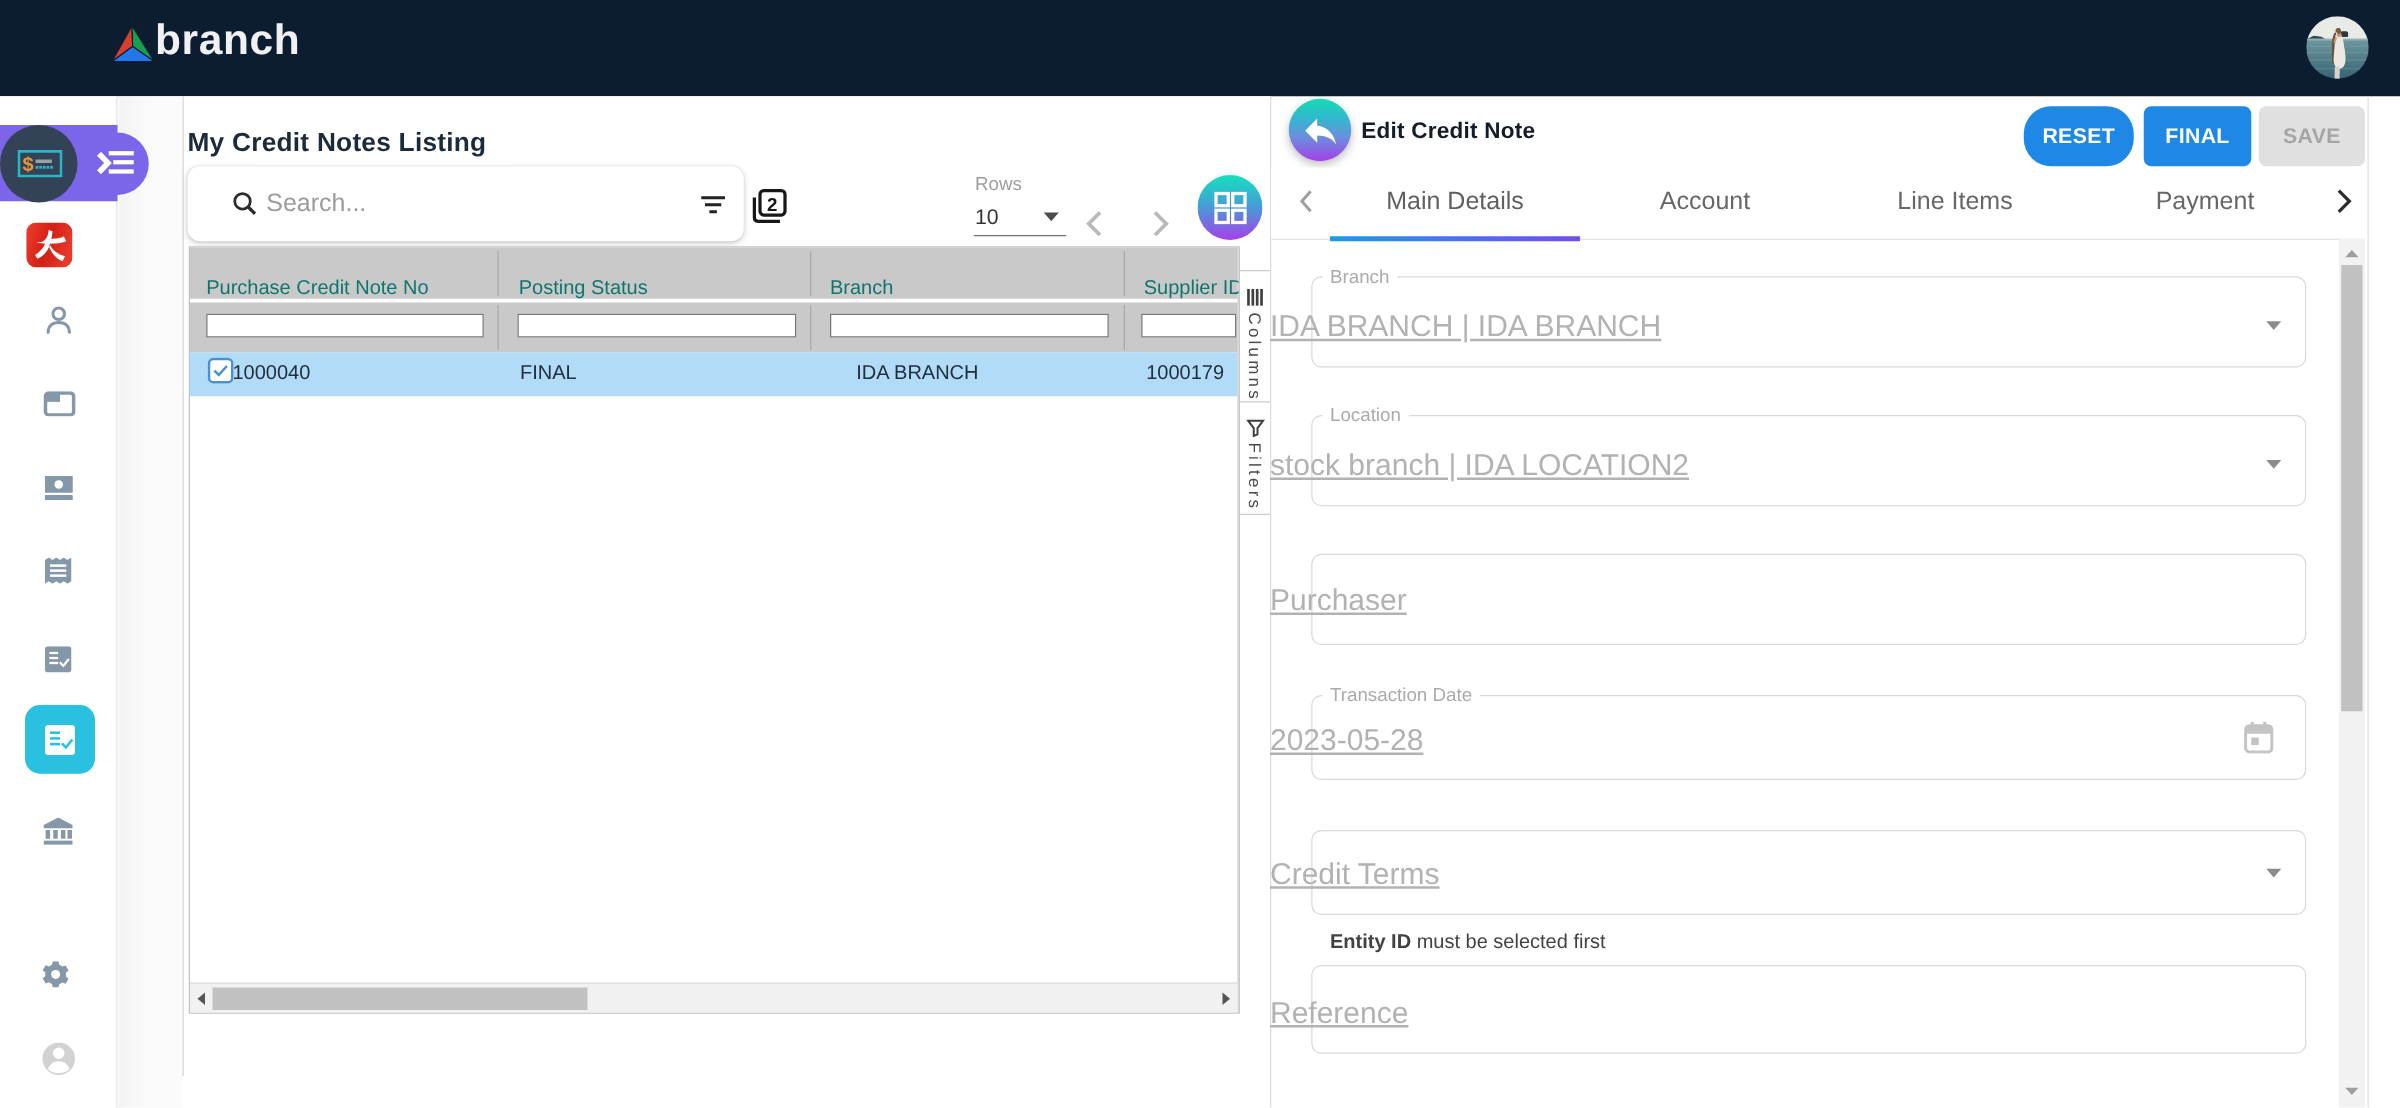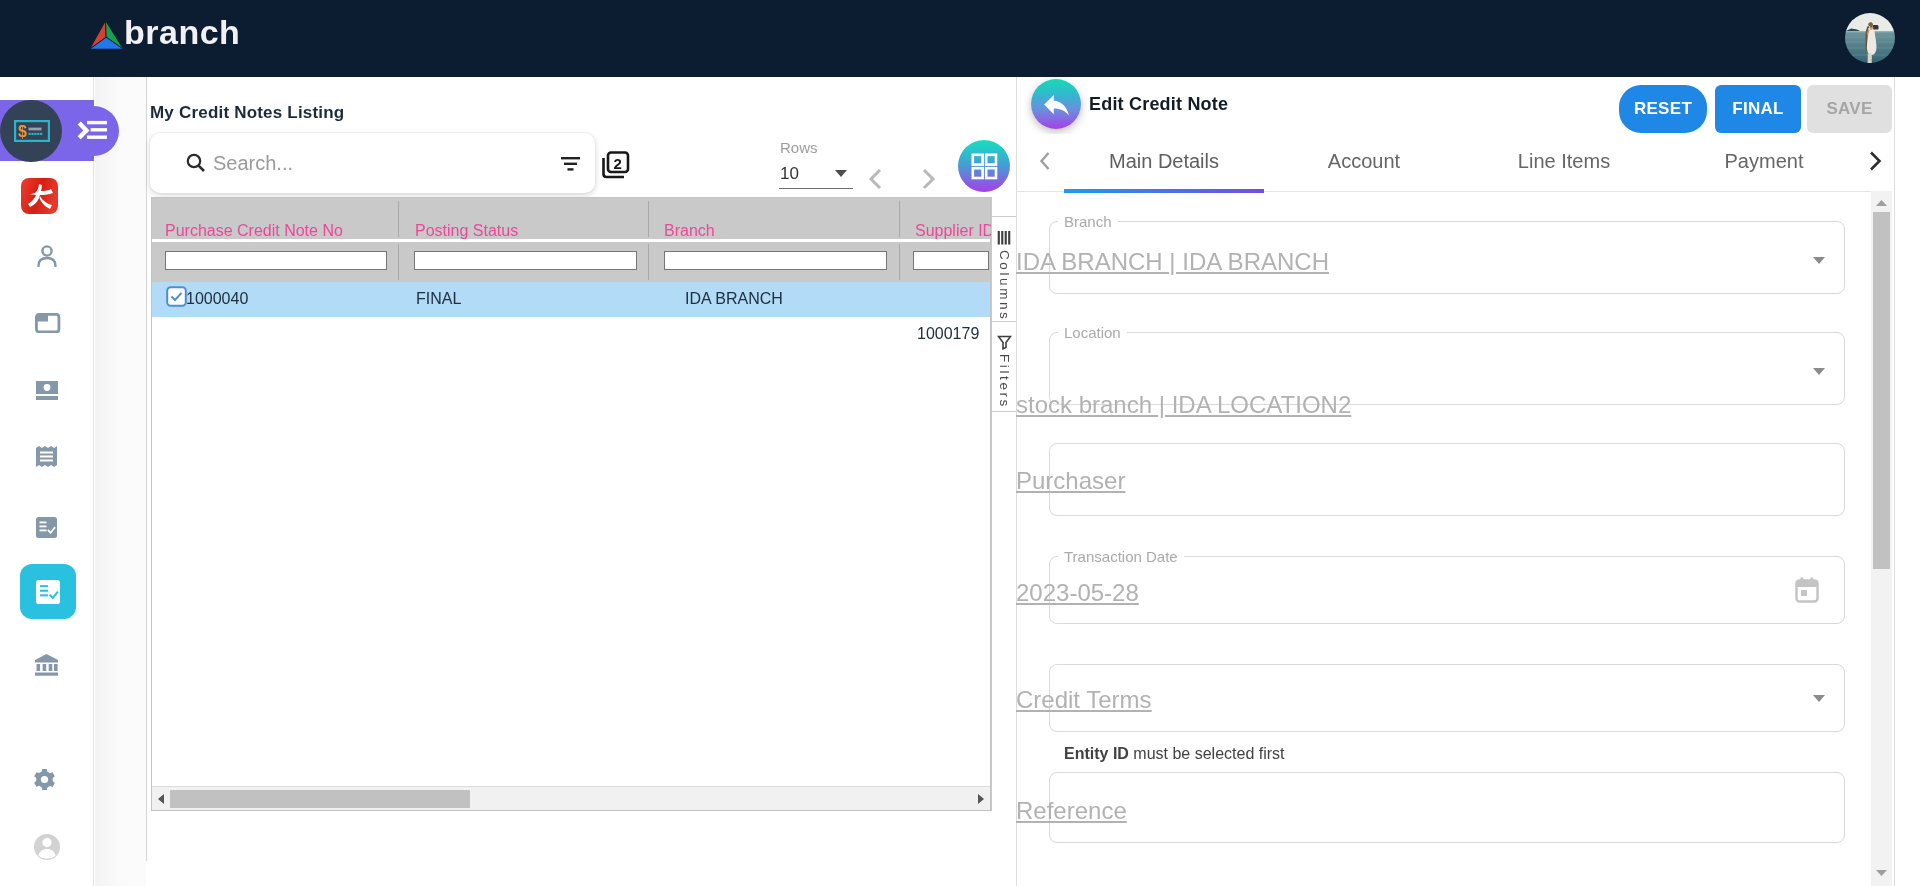--- a/index.html
+++ b/index.html
@@ -14,32 +14,32 @@
   #gapcol { position:absolute; left:95px; top:77px; width:51px; height:809px;
      background:linear-gradient(to right, #f3f3f3 0%, #fafafa 45%, #fbfbfb 100%); }
   .sic { position:absolute; left:0; width:94px; display:flex; justify-content:center; }
   #activebtn { position:absolute; left:20px; top:564px; width:56px; height:55px; background:#2ac0e0; border-radius:12px; display:flex; align-items:center; justify-content:center; }
   
   #pill { position:absolute; left:0; top:100px; width:94px; height:61px; background:#7b66e9; }
   #pillcap { position:absolute; left:69px; top:106px; width:50px; height:50px; background:#7b66e9; border-radius:50%; }
   #pillcircle { position:absolute; left:0px; top:100px; width:62px; height:62px; background:#334257; border-radius:50%; }
   
   #card { position:absolute; left:146px; top:77px; width:870px; height:784px; background:#fff; border-left:1px solid #d5d5d5; }
-  #cardtitle { position:absolute; left:150px; top:103px; font-size:17px; font-weight:bold; color:#1b2b3a; letter-spacing:0.2px; }
+  #cardtitle { position:absolute; left:150px; top:103px; font-size:21px; font-weight:bold; color:#1b2b3a; letter-spacing:0.2px; }
   #searchbox { position:absolute; left:150px; top:133px; width:445px; height:60px; background:#fff; border-radius:10px;
      box-shadow:0 2px 6px rgba(0,0,0,0.16), 0 0 2px rgba(0,0,0,0.10); }
   #searchtext { position:absolute; left:213px; top:152px; font-size:20px; color:#9b9b9b; }
   #rowslabel { position:absolute; left:780px; top:139px; font-size:15px; color:#9d9d9d; }
   #rowsval { position:absolute; left:780px; top:164px; font-size:17px; color:#333; }
   #rowsline { position:absolute; left:779px; top:188px; width:74px; height:1px; background:#6f6f6f; }
   
   #tablewrap { position:absolute; left:151px; top:197px; width:840px; height:614px; border:1px solid #c3c3c3; background:#fff; }
   #thead { position:absolute; left:0; top:0; width:838px; height:41px; background:#c9c9c9; }
   #tfilter { position:absolute; left:0; top:44px; width:838px; height:40px; background:#c9c9c9; }
-  .colname { position:absolute; top:24px; font-size:16px; color:#ec4899; white-space:nowrap; }
+  .colname { position:absolute; top:24px; font-size:16px; color:#0f766e; white-space:nowrap; }
   .csep { position:absolute; width:1px; background:#a9a9a9; }
   .finput { position:absolute; top:53px; height:19px; background:#fff; border:1px solid #767676; }
   #drow { position:absolute; left:0; top:84px; width:838px; height:35px; background:#b2dbf8; }
   .dtext { position:absolute; top:92px; font-size:16px; color:#20303e; white-space:nowrap; }
   #hscroll { position:absolute; left:0; top:588px; width:838px; height:24px; background:#f1f1f1; border-top:1px solid #dcdcdc; }
   #hthumb { position:absolute; left:18px; top:3px; width:300px; height:18px; background:#c1c1c1; }
   
   #strip { position:absolute; left:991px; top:197px; width:25px; height:614px; background:#fff; border-left:1px solid #c9c9c9; }
   .stripsec { position:absolute; left:992px; width:24px; border-bottom:1px solid #ccc; }
   .vtext { writing-mode:vertical-lr; font-size:13.5px; color:#4a4a4a; letter-spacing:2.6px; }
@@ -301,21 +301,21 @@
   <div class="finput" style="left:512px; width:223px;"></div>
   <div class="finput" style="left:761px; width:76px;"></div>
   <div id="drow"></div>
   <svg class="abs" style="left:14px; top:88px;" width="21" height="21" viewBox="0 0 21 21">
     <rect x="1.2" y="1.2" width="18.6" height="18.6" rx="3.5" fill="#fff" stroke="#4a90d0" stroke-width="2"></rect>
     <path d="M5.5 10.5 L9 14 L15.5 6.8" fill="none" stroke="#4a90d0" stroke-width="2"></path>
   </svg>
   <div class="dtext" style="left:34px;">1000040</div>
   <div class="dtext" style="left:264px;">FINAL</div>
   <div class="dtext" style="left:513px;margin-left:20px;">IDA BRANCH</div>
-  <div class="dtext" style="left:765px;margin-top:35px;">1000179</div>
+  <div class="dtext" style="left:765px;">1000179</div>
   <div id="hscroll">
     <svg class="abs" style="left:4px; top:6px;" width="10" height="12" viewBox="0 0 10 12">
         <path d="M8 1 L2 6 L8 11 Z" fill="#555"></path>
       </svg>
     <div id="hthumb"></div>
     <svg class="abs" style="left:824px; top:6px;" width="10" height="12" viewBox="0 0 10 12">
         <path d="M2 1 L8 6 L2 11 Z" fill="#555"></path>
       </svg>
   </div>
 </div>
@@ -374,21 +374,21 @@
     </svg>
 </div>
 
 <div class="field" style="top:221px; height:73px;"></div>
 <div class="flabel" style="top:213px;">Branch</div>
 <div class="fval" style="top:248px;">IDA BRANCH | IDA BRANCH</div>
 <div class="caret" style="left:1813px; top:257px;"></div>
 
 <div class="field" style="top:332px; height:73px;"></div>
 <div class="flabel" style="top:324px;">Location</div>
-<div class="fval" style="top:359px;margin-top:32px;">stock branch | IDA LOCATION2</div>
+<div class="fval" style="top:359px;">stock branch | IDA LOCATION2</div>
 <div class="caret" style="left:1813px; top:368px;"></div>
 
 <div class="field" style="top:443px; height:73px;"></div>
 <div class="fval" style="top:467px;">Purchaser</div>
 
 <div class="field" style="top:556px; height:68px;"></div>
 <div class="flabel" style="top:548px;">Transaction Date</div>
 <div class="fval" style="top:579px;">2023-05-28</div>
 <svg class="abs" style="left:1795px; top:577px;" width="24" height="26" viewBox="0 0 24 26">
   <rect x="1.5" y="3.5" width="21" height="21" rx="3" fill="none" stroke="#c4c4c4" stroke-width="2.4"></rect>

